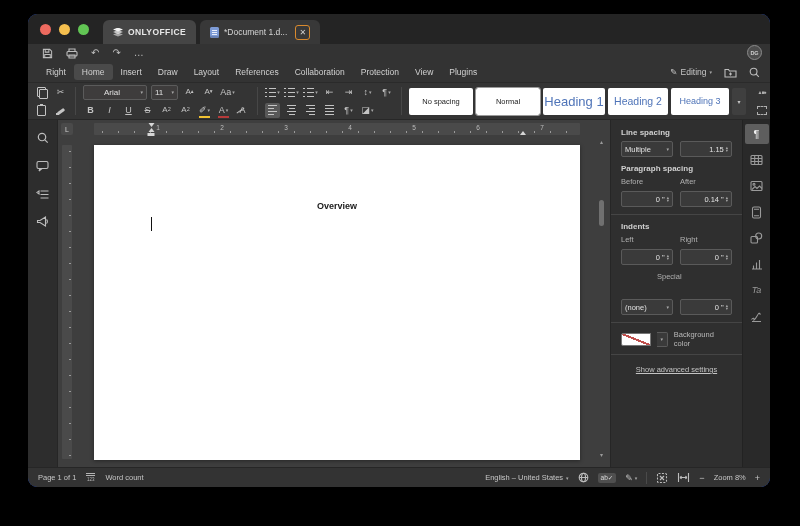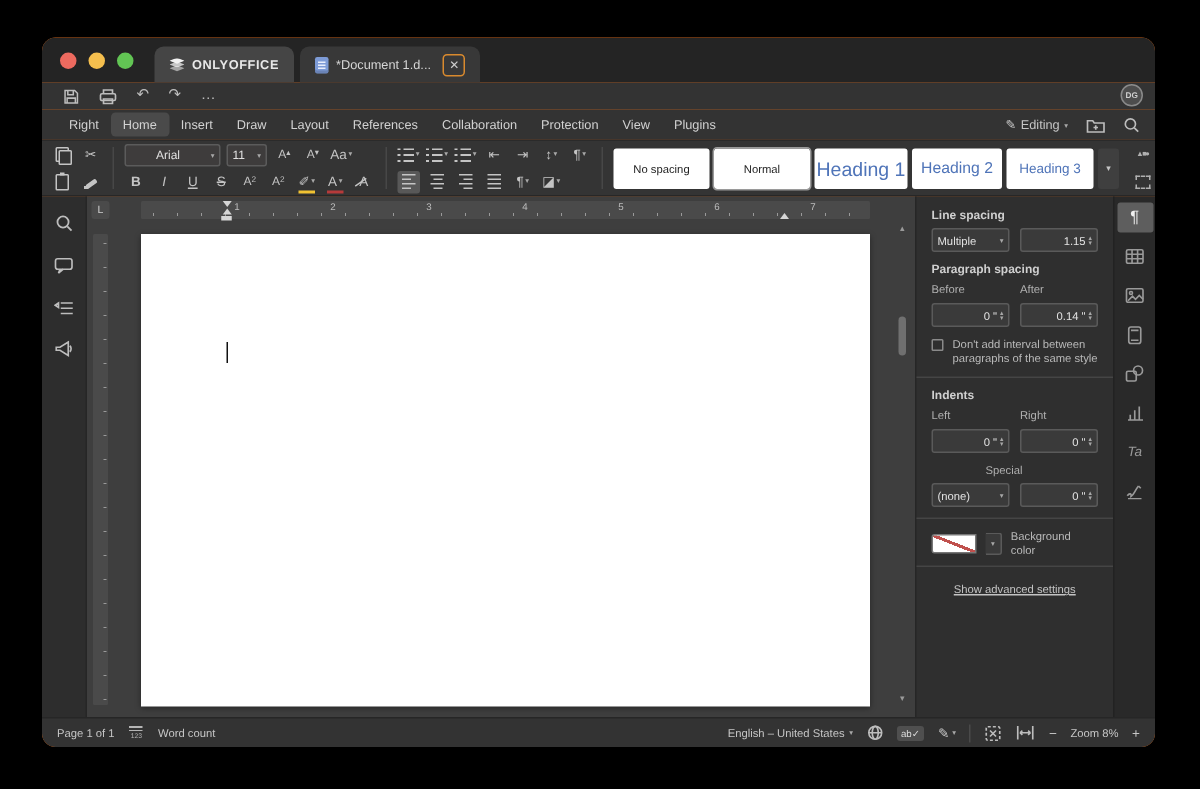--- a/index.html
+++ b/index.html
@@ -1,20 +1,20 @@
 <!DOCTYPE html>
 <html><head>
 <meta charset="utf-8">
 <style>
   * { margin:0; padding:0; box-sizing:border-box; }
   html,body { width:800px; height:526px; background:#000; overflow:hidden;
     font-family:"Liberation Sans", sans-serif; }
   .stage { position:relative; width:800px; height:526px; background:#000; }
-  .window { position:absolute; left:28px; top:25px; width:742px; height:473px;
-    background:#f97316; border-radius:9px; overflow:hidden;
+  .window { position:absolute; left:28px; top:14px; width:742px; height:473px;
+    background:#1d4ed8; border-radius:9px; overflow:hidden;
     box-shadow:0 12px 34px rgba(0,0,0,.65); display:flex; flex-direction:column; }
 
   
   .tabbar { height:30px; background:#242424; display:flex; align-items:flex-end; flex:0 0 auto; }
   .lights { display:flex; gap:8px; align-items:center; height:30px; padding:0 14px 0 12px; }
   .light { width:11px; height:11px; border-radius:50%; }
   .light.r { background:#ed6a5f; } .light.y { background:#f5bf4e; } .light.g { background:#62c554; }
   .tab { height:24px; display:flex; align-items:center; gap:5px; padding:0 10px;
     border-radius:6px 6px 0 0; font-size:8.5px; color:#e8e8e8; }
   .tab.app { background:#454545; font-weight:bold; letter-spacing:.4px; }
@@ -458,20 +458,21 @@
           <b class="rn" style="left:448px">7</b>
           <span class="ind ind-l">
               <b class="t"></b>
               <b class="b"></b>
               <b class="q"></b>
             </span>
           <span class="ind ind-r"></span>
         </div>
         <div class="vruler"></div>
         <div class="page">
+          <div class="ovw">Overview</div>
           <div class="caret"></div>
         </div>
         <div class="vscroll">
           <span class="sarrow">▴</span>
           <span class="sthumb"></span>
           <span class="sarrow dn">▾</span>
         </div>
       </div>
 
       <div class="panel">
@@ -502,24 +503,20 @@
                 <span>▾</span>
               </span>
           </span>
           <span class="pfld">
             <span class="val">0.14 "</span>
             <span class="spin">
                 <span>▴</span>
                 <span>▾</span>
               </span>
           </span>
-        </div>
-        <div class="pcheck">
-          <span class="cbox"></span>
-          <span>Don't add interval between paragraphs of the same style</span>
         </div>
         <div class="pdivider"></div>
         <div class="plabel">Indents</div>
         <div class="prow" style="margin-bottom:2px;">
           <span class="pcol sublab">Left</span>
           <span class="pcol sublab">Right</span>
         </div>
         <div class="prow">
           <span class="pfld">
             <span class="val">0 "</span>
@@ -529,21 +526,21 @@
               </span>
           </span>
           <span class="pfld">
             <span class="val">0 "</span>
             <span class="spin">
                 <span>▴</span>
                 <span>▾</span>
               </span>
           </span>
         </div>
-        <div class="sublab" style="margin-bottom:4px;padding-left:36px;">Special</div>
+        <div class="sublab" style="margin-bottom:18px;padding-left:36px;">Special</div>
         <div class="prow">
           <span class="pfld">
             <span>(none)</span>
             <span class="chev">▾</span>
           </span>
           <span class="pfld">
             <span class="val">0 "</span>
             <span class="spin">
                 <span>▴</span>
                 <span>▾</span>

